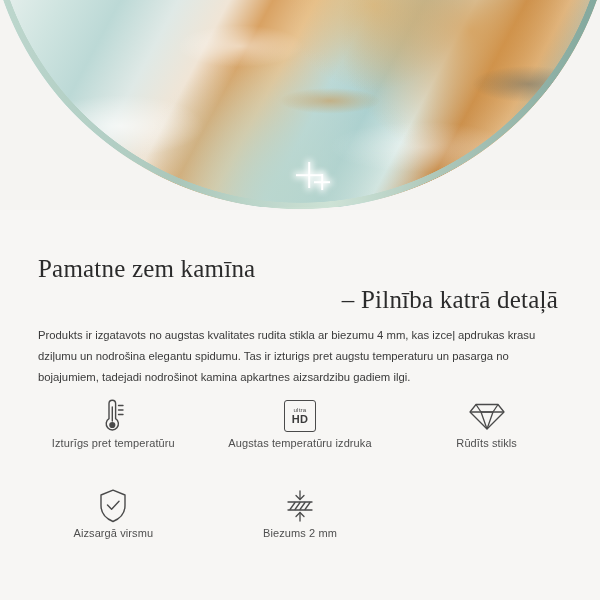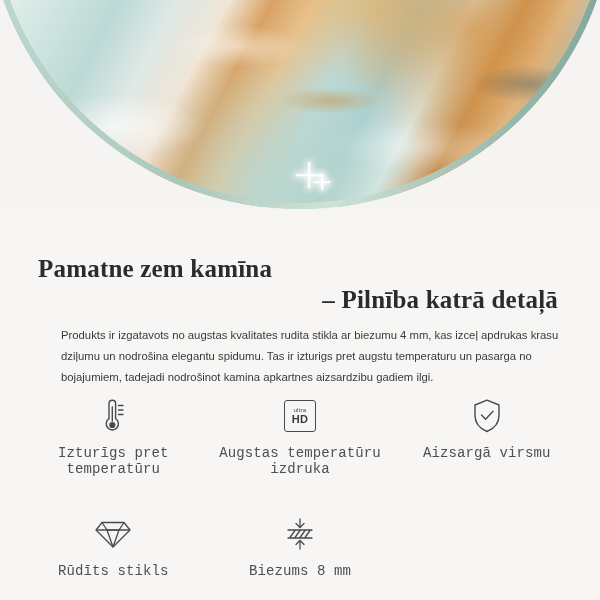--- a/index.html
+++ b/index.html
@@ -127,33 +127,32 @@
   }
   .headline {
     position: absolute;
     left: 38px;
     top: 26px;
     width: 520px;
     font-family: "Liberation Serif", serif;
     font-size: 25px;
     line-height: 31px;
     color: #2b2b2b;
-    font-weight: 700;
+    font-weight: 400;
     letter-spacing: 0.2px;
   }
   .headline .line2 { display: block; text-align: right; }
   .body-copy {
     position: absolute;
     left: 38px;
     top: 104px;
     width: 530px;
     font-size: 11.3px;
     line-height: 21px;
     color: #3a3a3a;
-    margin-left: 23px;
   }
 
   
   .features {
     position: absolute;
     left: 20px;
     top: 185px;
     width: 560px;
     display: grid;
     grid-template-columns: repeat(3, 1fr);
@@ -167,26 +166,24 @@
   }
   .feature-icon {
     height: 42px;
     width: 46px;
     display: flex;
     align-items: center;
     justify-content: center;
     color: #4a4a4a;
   }
   .feature-label {
-    margin-top: 8px;
-    font-size: 14px;
+    font-size: 11px;
     color: #4f4f4f;
     text-align: center;
     letter-spacing: 0.1px;
-    font-family: Liberation Mono, monospace;
   }
   .hd-box {
     width: 30px;
     height: 30px;
     border: 1.4px solid #4a4a4a;
     border-radius: 3px;
     display: flex;
     flex-direction: column;
     align-items: center;
     justify-content: center;
@@ -250,55 +247,55 @@
           <div class="hd-box">
             <div class="hd-top">ultra</div>
             <div class="hd-bottom">HD</div>
           </div>
         </div>
         <div class="feature-label">Augstas temperatūru izdruka</div>
       </div>
 
       <div class="feature">
         <div class="feature-icon">
-          <svg width="34" height="38" viewBox="0 0 34 38" fill="none" stroke="#4a4a4a" stroke-width="1.4" stroke-linejoin="round" stroke-linecap="round">
-            <path d="M17 3.2 29 8v10.5c0 8-5.2 13.2-12 16-6.8-2.8-12-8-12-16V8z"></path>
-            <polyline points="11.5,18 15.6,22.2 23,14.3"></polyline>
-          </svg>
-        </div>
-        <div class="feature-label">Aizsargā virsmu</div>
-      </div>
-
-      <div class="feature">
-        <div class="feature-icon">
           <svg width="38" height="34" viewBox="0 0 38 34" fill="none" stroke="#4a4a4a" stroke-width="1.3" stroke-linejoin="round">
             <path d="M8 5.5h22l6 7.5L19 30 2 13z"></path>
             <path d="M2 13h34"></path>
             <path d="M8 5.5 13 13l6 17"></path>
             <path d="M30 5.5 25 13l-6 17"></path>
             <path d="M13 13h12"></path>
           </svg>
         </div>
         <div class="feature-label">Rūdīts stikls</div>
+      </div>
+
+      <div class="feature">
+        <div class="feature-icon">
+          <svg width="34" height="38" viewBox="0 0 34 38" fill="none" stroke="#4a4a4a" stroke-width="1.4" stroke-linejoin="round" stroke-linecap="round">
+            <path d="M17 3.2 29 8v10.5c0 8-5.2 13.2-12 16-6.8-2.8-12-8-12-16V8z"></path>
+            <polyline points="11.5,18 15.6,22.2 23,14.3"></polyline>
+          </svg>
+        </div>
+        <div class="feature-label">Aizsargā virsmu</div>
       </div>
 
 
       <div class="feature">
         <div class="feature-icon">
           <svg width="36" height="36" viewBox="0 0 36 36" fill="none" stroke="#4a4a4a" stroke-width="1.3" stroke-linecap="round">
             <line x1="18" y1="3" x2="18" y2="11"></line>
             <polyline points="14,7.5 18,11.5 22,7.5"></polyline>
             <line x1="6" y1="14" x2="30" y2="14"></line>
             <line x1="6" y1="22" x2="30" y2="22"></line>
             <line x1="8" y1="21.5" x2="13" y2="14.5"></line>
             <line x1="13" y1="21.5" x2="18" y2="14.5"></line>
             <line x1="18" y1="21.5" x2="23" y2="14.5"></line>
             <line x1="23" y1="21.5" x2="28" y2="14.5"></line>
             <line x1="18" y1="33" x2="18" y2="25"></line>
             <polyline points="14,28.5 18,24.5 22,28.5"></polyline>
           </svg>
         </div>
-        <div class="feature-label">Biezums 8 mm</div>
+        <div class="feature-label">Biezums 2 mm</div>
       </div>
 
     </div>
   </div>
 </div>
 
 </body></html>

